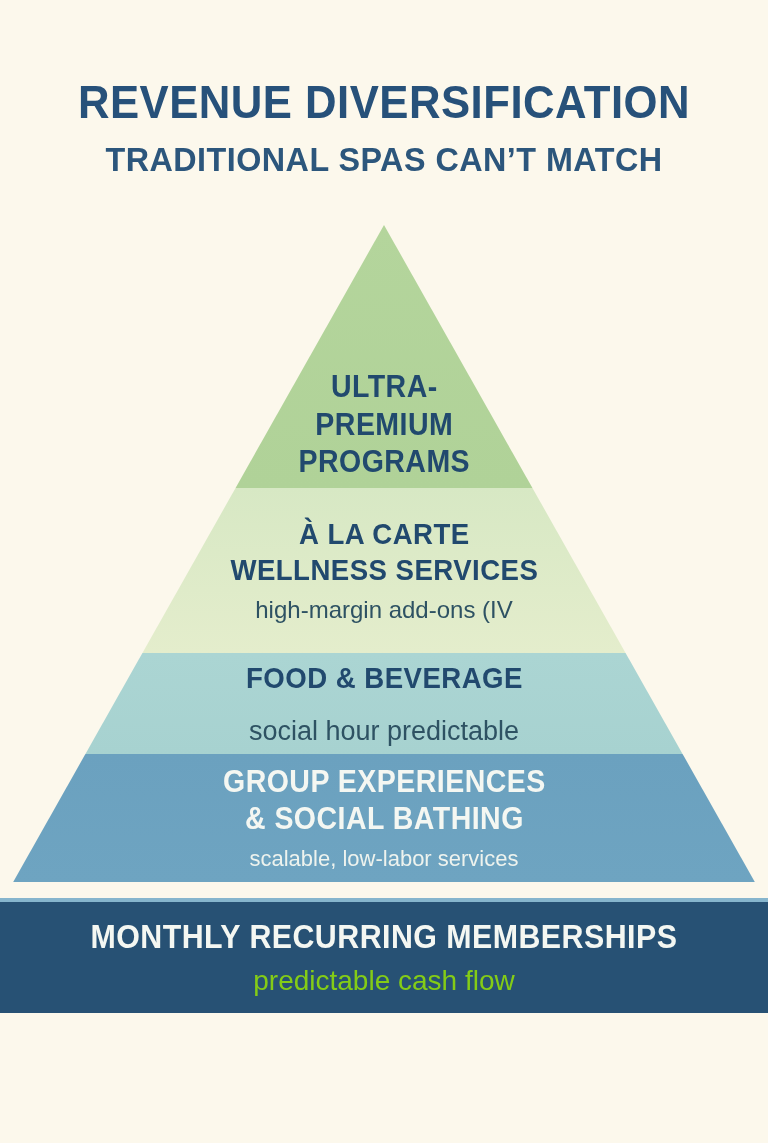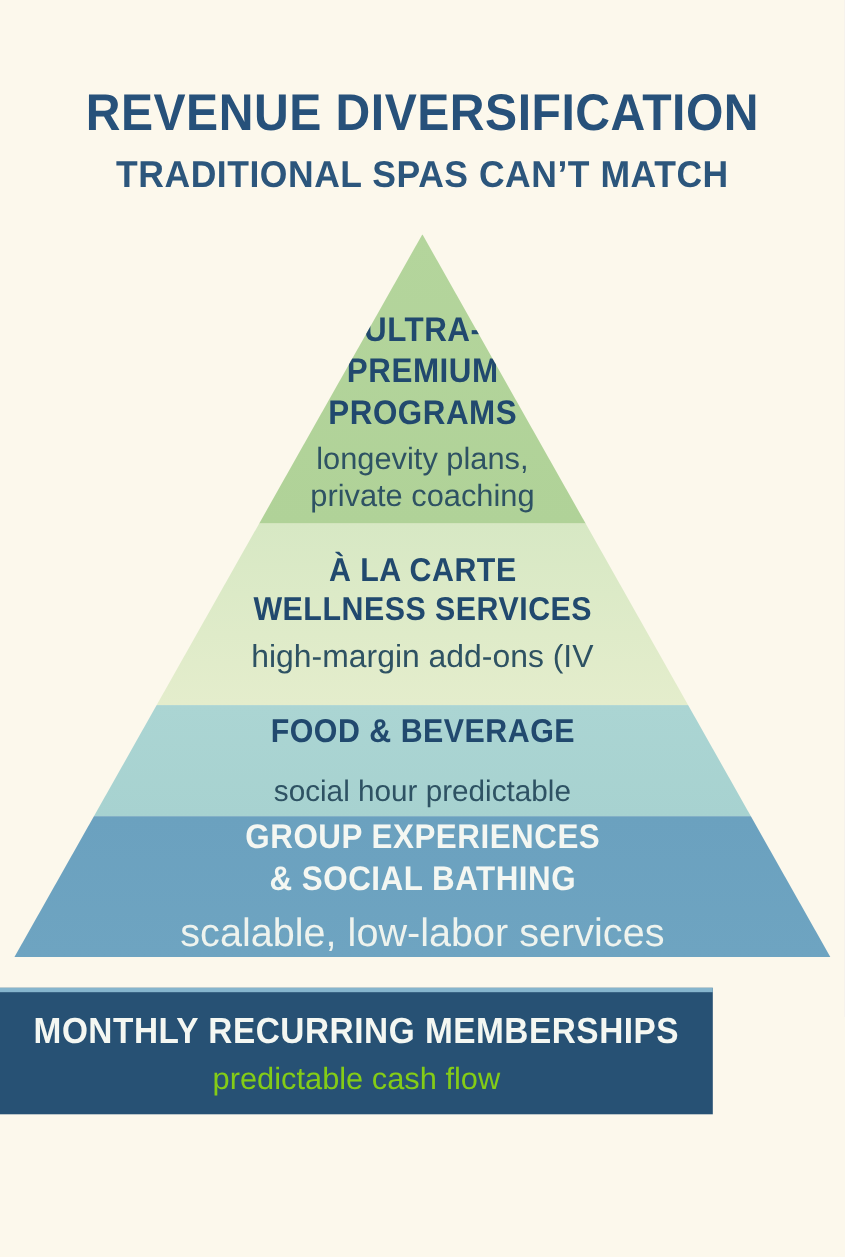--- a/index.html
+++ b/index.html
@@ -36,21 +36,21 @@
     font-weight:bold;
     letter-spacing:0.5px;
     color:#2c567c;
     transform:scaleX(0.95);
     transform-origin:50% 50%;
     white-space:nowrap;
   }
   
   .pyramid{
     position:absolute;
-    left:3px; top:213px;
+    left:3px; top:225px;
     width:762px; height:675px;
     clip-path:polygon(50% 0%, 100% 100%, 0% 100%);
   }
   .tier{
     position:relative;
     width:100%;
     display:flex;
     flex-direction:column;
     align-items:center;
     justify-content:center;
@@ -76,30 +76,30 @@
   .heading span{display:block;}
   .sub{
     color:#2e5263;
     line-height:1.22;
     margin-top:7px;
   }
   .sub span{display:block; white-space:nowrap;}
   .tier-1 .heading{font-size:31px;}
   .tier-1 .sub{font-size:28px;}
   .tier-2 .heading{font-size:30px;}
-  .tier-2 .sub{font-size:29px;}
+  .tier-2 .sub{font-size:24px;}
   .tier-3 .heading{font-size:30px;}
   .tier-3 .sub{font-size:27px;}
   .tier-4 .heading{font-size:31px; color:#f4f7f2;}
-  .tier-4 .sub{font-size:36px; color:#eef3ee; margin-top:9px;}
+  .tier-4 .sub{font-size:22px; color:#eef3ee; margin-top:9px;}
   
   .base-band{
     position:absolute;
     left:0; top:898px;
-    width:648px; height:115px;
+    width:768px; height:115px;
     box-sizing:border-box;
     border-top:4px solid #86b5cd;
     background:#275174;
     display:flex;
     flex-direction:column;
     align-items:center;
     justify-content:center;
     text-align:center;
   }
   .base-band .heading{font-size:33px; color:#f4f7f2;}
@@ -113,24 +113,20 @@
   <div class="title">REVENUE DIVERSIFICATION</div>
   <div class="subtitle">TRADITIONAL SPAS CAN’T MATCH</div>
 
   <div class="pyramid">
 
     <div class="tier tier-1">
       <div class="heading">
         <span>ULTRA-</span>
         <span>PREMIUM</span>
         <span>PROGRAMS</span>
-      </div>
-      <div class="sub">
-        <span>longevity plans,</span>
-        <span>private coaching</span>
       </div>
     </div>
 
     <div class="tier tier-2">
       <div class="heading">
         <span>À LA CARTE</span>
         <span>WELLNESS SERVICES</span>
       </div>
       <div class="sub">
         <span>high-margin add-ons (IV</span>

